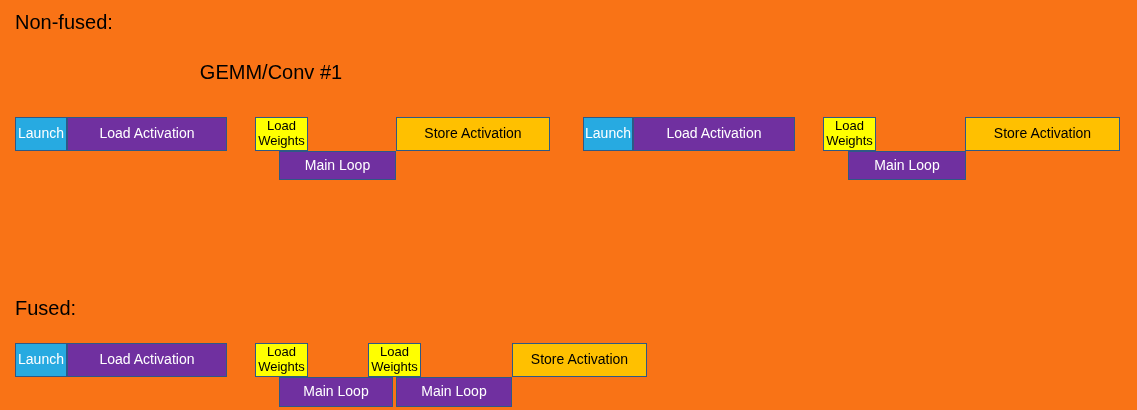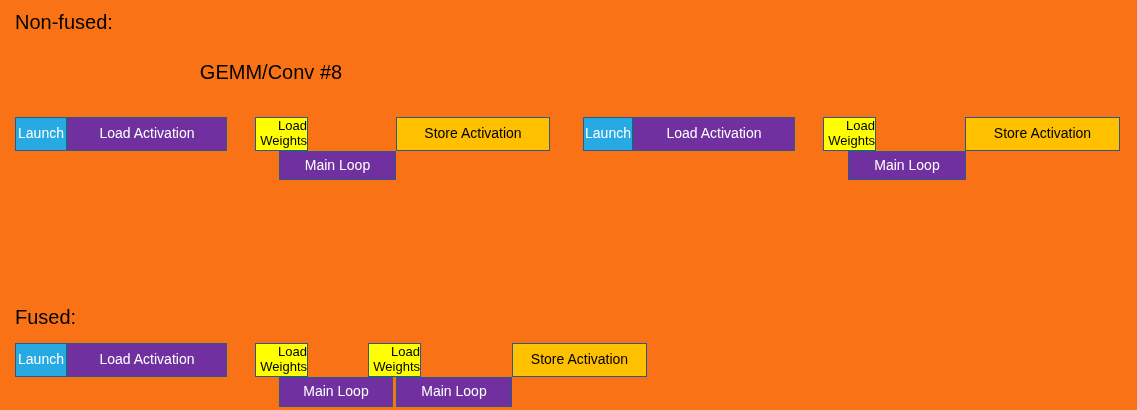--- a/index.html
+++ b/index.html
@@ -24,38 +24,38 @@
   .group-title {
     transform: translateX(-50%);
   }
   .block {
     position: absolute;
     box-sizing: border-box;
     border: 1.5px solid #2e5986;
     display: flex;
     align-items: center;
     justify-content: center;
-    text-align: right;
+    text-align: center;
     font-size: 14px;
     line-height: 1.12;
     overflow: visible;
   }
   .block.small {
     font-size: 13px;
     margin-left: 28px;
   }
 </style>
 </head>
 <body>
 
 <div class="canvas" style="background: #f97316; padding-left: 19px;">
 
   <div class="heading" style="left: 15px; top: 11px; color: rgb(0, 0, 0);">Non-fused:</div>
 
-  <div class="heading group-title" style="left: 271px; top: 61px; color: rgb(0, 0, 0);">GEMM/Conv #8</div>
+  <div class="heading group-title" style="left: 271px; top: 61px; color: rgb(0, 0, 0);">GEMM/Conv #1</div>
 
 
   <div class="block" style="left: 15px; top: 117px; width: 52px; height: 34px; background: rgb(39, 170, 225); color: rgb(255, 255, 255); border-color: rgb(46, 89, 134);">Launch</div>
 
   <div class="block" style="left: 67px; top: 117px; width: 160px; height: 34px; background: rgb(112, 48, 160); color: rgb(255, 255, 255); border-color: rgb(46, 89, 134);">Load Activation</div>
 
   <div class="block small" style="left: 227px; top: 117px; width: 53px; height: 34px; background: rgb(255, 255, 0); color: rgb(0, 0, 0); border-color: rgb(46, 89, 134);">Load Weights</div>
 
   <div class="block" style="left: 279px; top: 151px; width: 117px; height: 29px; background: rgb(112, 48, 160); color: rgb(255, 255, 255); border-color: rgb(46, 89, 134);">Main Loop</div>
 
@@ -64,21 +64,21 @@
   <div class="block" style="left: 583px; top: 117px; width: 50px; height: 34px; background: rgb(39, 170, 225); color: rgb(255, 255, 255); border-color: rgb(46, 89, 134);">Launch</div>
 
   <div class="block" style="left: 633px; top: 117px; width: 162px; height: 34px; background: rgb(112, 48, 160); color: rgb(255, 255, 255); border-color: rgb(46, 89, 134);">Load Activation</div>
 
   <div class="block small" style="left: 795px; top: 117px; width: 53px; height: 34px; background: rgb(255, 255, 0); color: rgb(0, 0, 0); border-color: rgb(46, 89, 134);">Load Weights</div>
 
   <div class="block" style="left: 848px; top: 151px; width: 118px; height: 29px; background: rgb(112, 48, 160); color: rgb(255, 255, 255); border-color: rgb(46, 89, 134);">Main Loop</div>
 
   <div class="block" style="left: 965px; top: 117px; width: 155px; height: 34px; background: rgb(255, 192, 0); color: rgb(0, 0, 0); border-color: rgb(46, 89, 134);">Store Activation</div>
 
-  <div class="heading" style="left: 15px; top: 297px; color: rgb(0, 0, 0); margin-top: 9px;">Fused:</div>
+  <div class="heading" style="left: 15px; top: 297px; color: rgb(0, 0, 0);">Fused:</div>
 
   <div class="block" style="left: 15px; top: 343px; width: 52px; height: 34px; background: rgb(39, 170, 225); color: rgb(255, 255, 255); border-color: rgb(46, 89, 134);">Launch</div>
 
   <div class="block" style="left: 67px; top: 343px; width: 160px; height: 34px; background: rgb(112, 48, 160); color: rgb(255, 255, 255); border-color: rgb(46, 89, 134);">Load Activation</div>
 
   <div class="block small" style="left: 227px; top: 343px; width: 53px; height: 34px; background: rgb(255, 255, 0); color: rgb(0, 0, 0); border-color: rgb(46, 89, 134);">Load Weights</div>
 
   <div class="block" style="left: 279px; top: 377px; width: 114px; height: 30px; background: rgb(112, 48, 160); color: rgb(255, 255, 255); border-color: rgb(46, 89, 134);">Main Loop</div>
 
   <div class="block small" style="left: 340px; top: 343px; width: 53px; height: 34px; background: rgb(255, 255, 0); color: rgb(0, 0, 0); border-color: rgb(46, 89, 134);">Load Weights</div>

